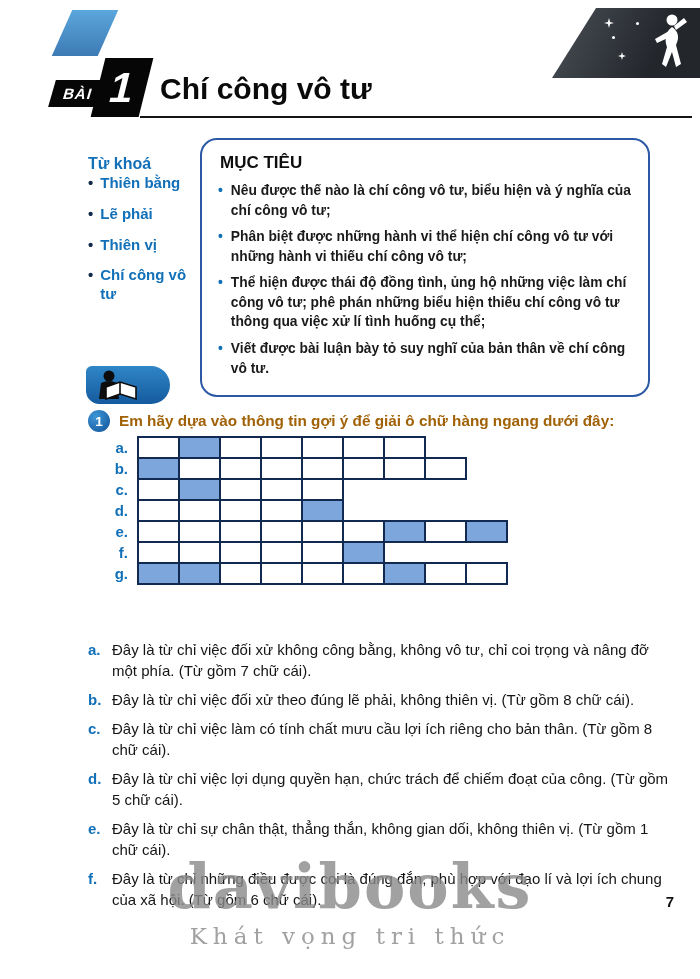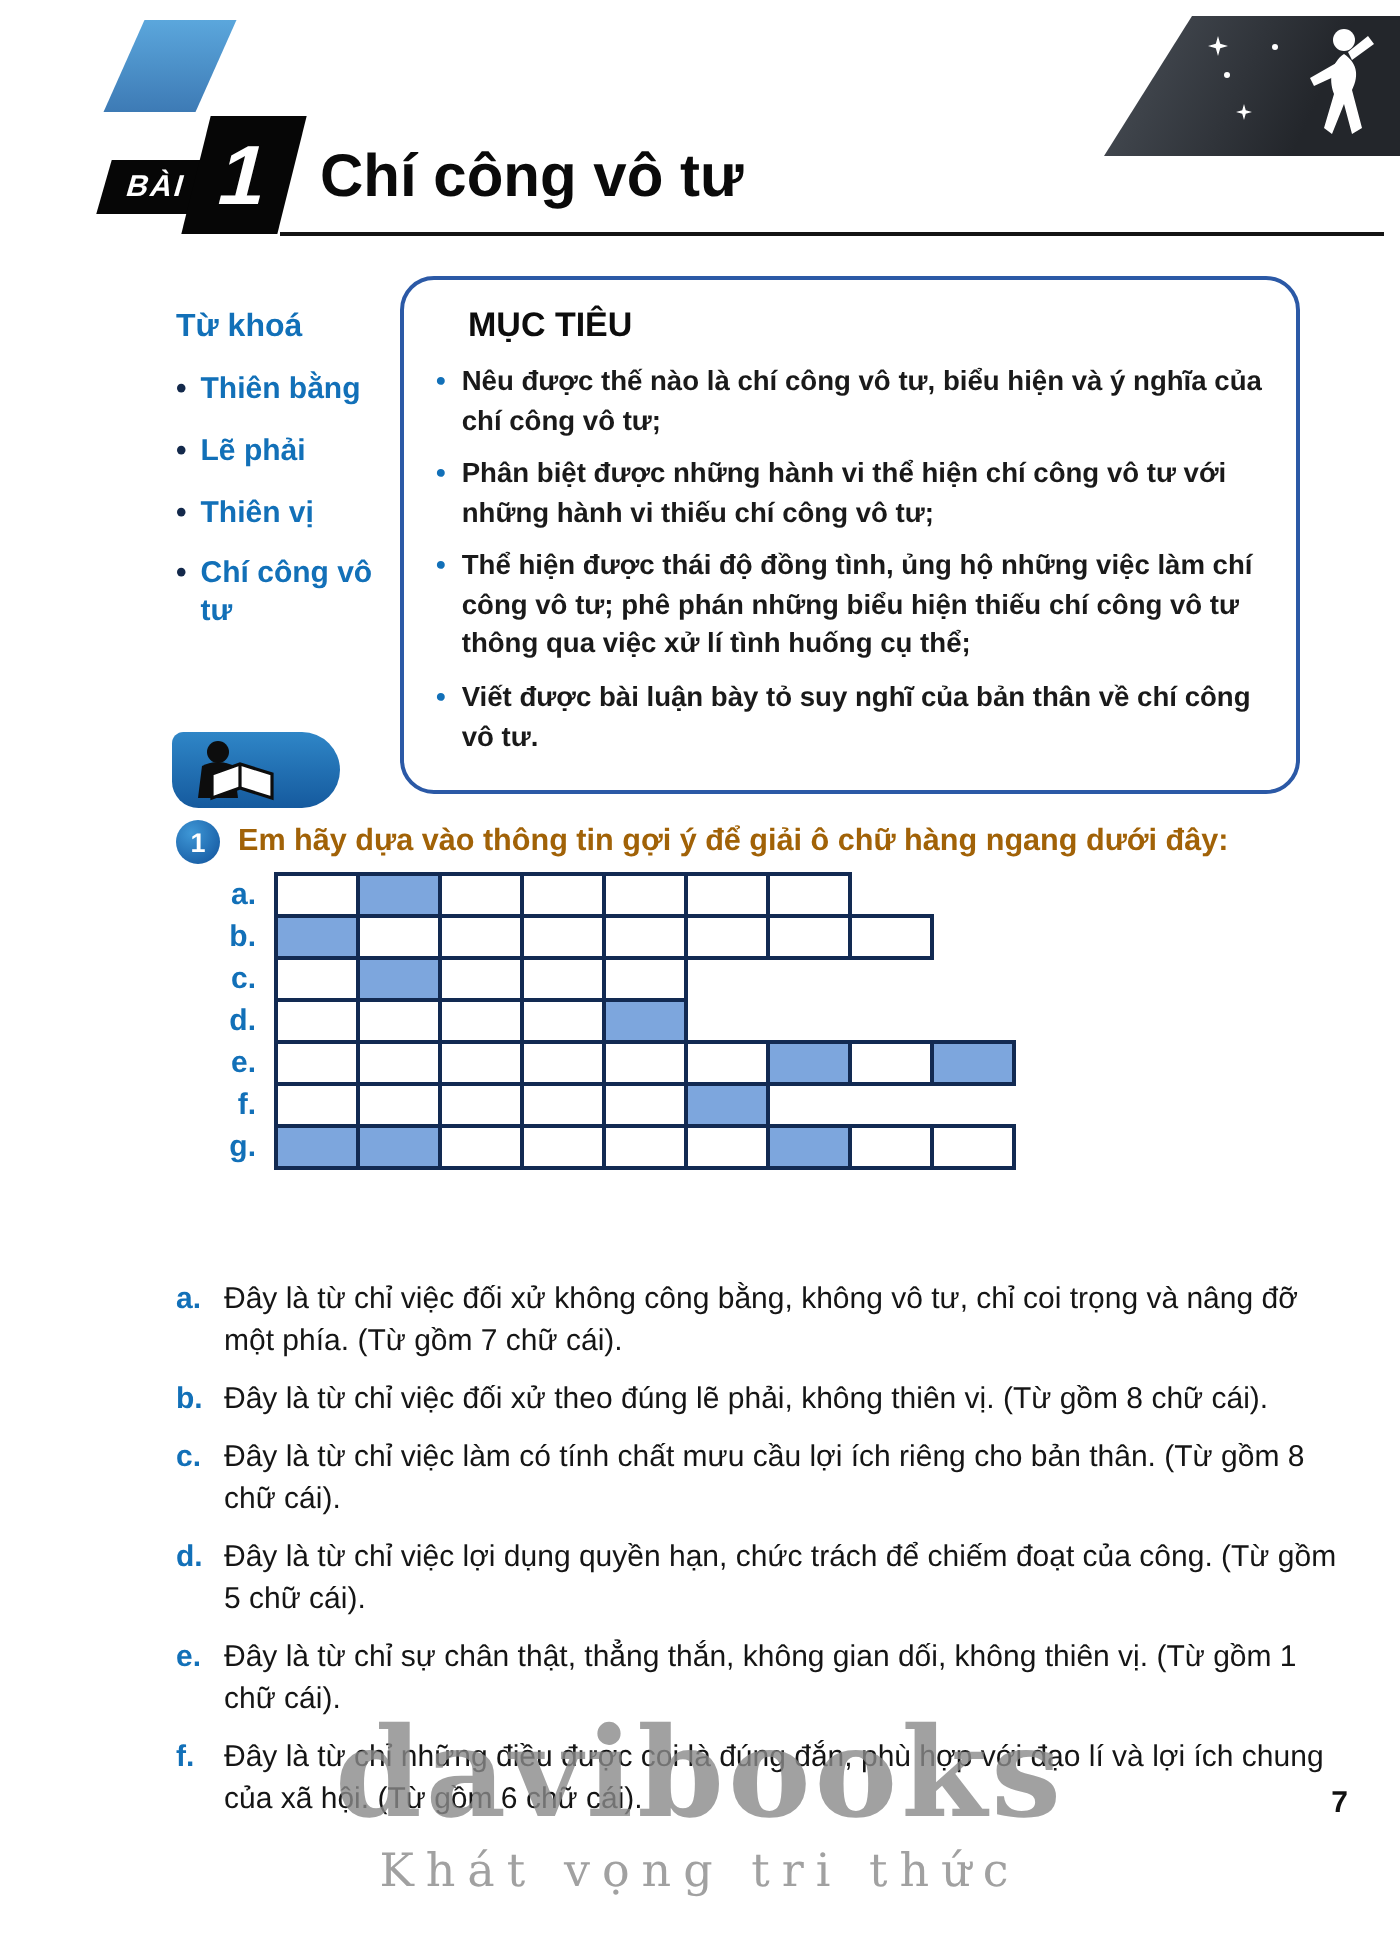--- a/index.html
+++ b/index.html
@@ -26,29 +26,29 @@
     transform:skewX(-16deg);color:#fff;font-weight:700;font-size:15px;
     display:flex;align-items:center;justify-content:center;letter-spacing:1px;}
   .bai-num{position:absolute;top:58px;left:98px;width:48px;height:59px;background:#060606;
     transform:skewX(-14deg);color:#fff;font-weight:700;font-size:42px;
     display:flex;align-items:center;justify-content:center;}
   .lesson-title{position:absolute;top:72px;left:160px;font-size:30px;font-weight:800;color:#0a0a0a;}
   .title-rule{position:absolute;top:116px;left:140px;width:552px;height:2px;background:#141414;}
 
   
   .keywords{position:absolute;top:155px;left:88px;width:112px;}
-  .kw-title{font-size:16px;font-weight:700;color:#1270b8;margin-bottom:13px;}
+  .kw-title{font-size:16px;font-weight:700;color:#1270b8;margin-bottom:1px;}
   .kw-item{display:flex;gap:7px;margin-bottom:12px;font-size:15px;font-weight:600;
     color:#1270b8;line-height:1.25;}
   .kw-bullet{color:#13294b;flex:none;}
 
   
   .objectives{position:absolute;top:138px;left:200px;width:450px;box-sizing:border-box;
     border:2.5px solid #2b59a6;border-radius:17px;padding:13px 16px 10px;background:#fff;}
-  .obj-title{font-size:17px;font-weight:700;color:#0d0d0d;margin:0 0 8px 16px;}
+  .obj-title{font-size:17px;font-weight:700;color:#0d0d0d;margin:0 0 8px 2px;}
   .obj-item{display:flex;gap:8px;margin-bottom:7px;font-size:13.8px;font-weight:700;
     color:#1a1a1a;line-height:1.42;}
   .obj-bullet{color:#1270b8;flex:none;}
 
   
   .reader{position:absolute;top:366px;left:86px;width:84px;height:38px;
     background:linear-gradient(180deg,#2f86c7,#155a9e);border-radius:6px 20px 20px 14px;}
   .reader svg{position:absolute;left:8px;top:2px;}
 
   

